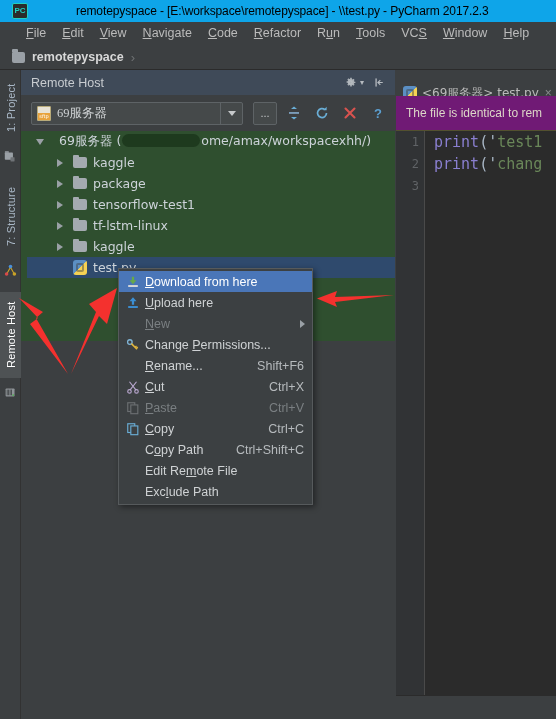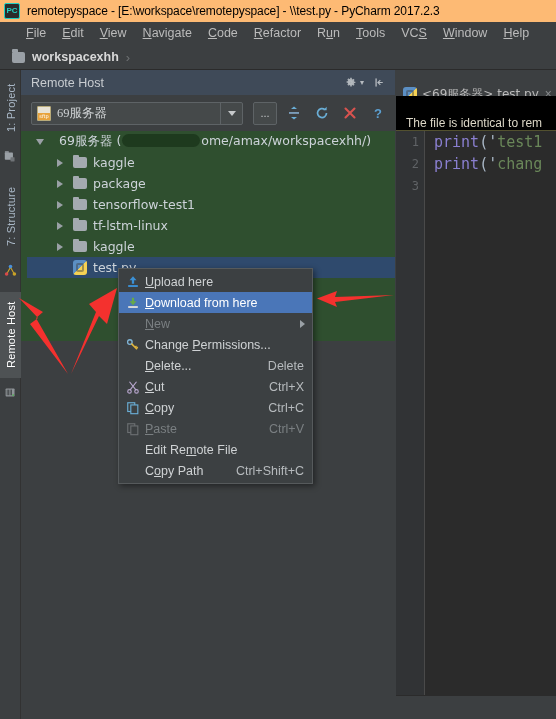--- a/index.html
+++ b/index.html
@@ -8,21 +8,21 @@
     background: #3c3f41;
     font-family: "Liberation Sans", "DejaVu Sans", sans-serif;
     overflow: hidden;
     -webkit-font-smoothing: antialiased;
   }
   #root { position: relative; width: 556px; height: 719px; background: #3c3f41; }
 
   
   .titlebar {
     position: absolute; left: 0; top: 0; width: 556px; height: 22px;
-    background: #fdba74; display: flex; align-items: center; padding-left: 4px;
+    background: #0ea5e9; display: flex; align-items: center; padding-left: 12px; gap: 41px;
   }
   .pc-logo {
     width: 16px; height: 16px; background: #2b2b2b; border: 1.5px solid #21d0c3;
     border-radius: 2px; color: #21d0c3; font-size: 8px; font-weight: bold;
     display: flex; align-items: center; justify-content: center; line-height: 1;
     flex: 0 0 auto;
   }
   .title-text {
     margin-left: 7px; font-size: 12px; color: #000000; white-space: nowrap;
     letter-spacing: -0.1px;
@@ -181,30 +181,30 @@
   
   .editor {
     position: absolute; left: 396px; top: 70px; width: 160px; height: 649px;
     background: #2b2b2b;
   }
   .etabstrip {
     position: absolute; left: 0; top: 0; width: 160px; height: 26px; background: #3c3f41;
   }
   .etab {
     position: absolute; left: 2px; top: 1px; height: 40px;
-    border-bottom: 2px solid #8b5cf6; display: flex; align-items: center;
+    border-bottom: 4px solid #8b5cf6; display: flex; align-items: center;
     padding: 8px 4px 0 5px; white-space: nowrap;
   }
   .etab-label { margin-left: 5px; font-size: 12px; color: #bbbbbb;
     font-family: "DejaVu Sans","Liberation Sans", sans-serif; }
   .etab-close { margin-left: 6px; font-size: 12px; color: #888b8d; }
   .notif {
     position: absolute; left: 0; top: 26px; width: 160px; height: 35px;
-    background: #000000; border-bottom: 1px solid #53512f;
-    display: flex; align-items: flex-end; padding-left: 10px; overflow: hidden;
+    background: #701a75; border-bottom: 1px solid #53512f;
+    display: flex; align-items: center; padding-left: 10px; overflow: hidden;
   }
   .notif-text { font-size: 12px; color: #ddd8c8; white-space: nowrap; }
   .gutter {
     position: absolute; left: 0; top: 61px; width: 29px; bottom: 24px;
     background: #313335; border-right: 1px solid #4a4a4a;
   }
   .lineno { position: absolute; right: 5px; font-size: 12px; color: #606366;
     font-family: "DejaVu Sans Mono", monospace; }
   .code {
     position: absolute; left: 30px; top: 61px; right: 0; bottom: 24px; background: #2b2b2b;
@@ -241,21 +241,21 @@
     <div class="mi"><u>R</u>efactor</div>
     <div class="mi">R<u>u</u>n</div>
     <div class="mi"><u>T</u>ools</div>
     <div class="mi">VC<u>S</u></div>
     <div class="mi"><u>W</u>indow</div>
     <div class="mi"><u>H</u>elp</div>
   </div>
 
   <div class="breadcrumb">
     <div class="bc-folder"></div>
-    <div class="bc-text">workspacexhh</div>
+    <div class="bc-text">remotepyspace</div>
     <div class="bc-sep">›</div>
   </div>
 
   <div class="leftstrip">
     <div class="vtab" style="top:4px;height:68px;">1: Project</div>
     <svg class="vicon" style="top:80px;" viewBox="0 0 16 16">
       <rect x="1" y="3" width="10" height="9" rx="1" fill="#9aa0a6"></rect>
       <rect x="1" y="1.5" width="5" height="2" rx="0.5" fill="#9aa0a6"></rect>
       <rect x="8" y="9" width="5" height="5" rx="0.5" fill="#6f7377"></rect>
     </svg>
@@ -389,38 +389,38 @@
         <div class="py-ico"></div>
         <div class="node-label">test.py</div>
       </div>
     </div>
 
     <div class="tree-body-rest"></div>
   </div>
 
   <div class="ctxmenu">
 
-    <div class="mrow">
-      <div class="mico">
-        <svg width="14" height="14" viewBox="0 0 16 16">
-          <rect x="2.5" y="11.5" width="11" height="2.2" fill="#3b8fd4"></rect>
-          <path d="M8 1.5 L12 6 H9.3 V10 H6.7 V6 H4 Z" fill="#3b8fd4"></path>
-        </svg>
-      </div>
-      <div class="mlabel"><span class="u">U</span>pload here</div>
-    </div>
-
     <div class="mrow hl">
       <div class="mico">
         <svg width="14" height="14" viewBox="0 0 16 16">
           <rect x="2.5" y="11.5" width="11" height="2.2" fill="#d8d8d8"></rect>
           <path d="M8 10.5 L4 6 H6.7 V2 H9.3 V6 H12 Z" fill="#67a94a"></path>
         </svg>
       </div>
       <div class="mlabel"><span class="u">D</span>ownload from here</div>
+    </div>
+
+    <div class="mrow">
+      <div class="mico">
+        <svg width="14" height="14" viewBox="0 0 16 16">
+          <rect x="2.5" y="11.5" width="11" height="2.2" fill="#3b8fd4"></rect>
+          <path d="M8 1.5 L12 6 H9.3 V10 H6.7 V6 H4 Z" fill="#3b8fd4"></path>
+        </svg>
+      </div>
+      <div class="mlabel"><span class="u">U</span>pload here</div>
     </div>
 
     <div class="mrow dis">
       <div class="mico"></div>
       <div class="mlabel"><span class="u">N</span>ew</div>
       <div class="msub">
           <div class="msub-tri"></div>
         </div>
     </div>
 
@@ -428,73 +428,77 @@
       <div class="mico">
         <svg width="14" height="14" viewBox="0 0 16 16">
           <circle cx="4.4" cy="4.6" r="2.6" fill="none" stroke="#7fb3d5" stroke-width="1.5"></circle>
           <path d="M6.2 6.4 L12.6 12.8" stroke="#e0b53c" stroke-width="1.8"></path>
           <path d="M10.4 10.6 L12 9 M11.8 12 L13.4 10.4" stroke="#e0b53c" stroke-width="1.6"></path>
         </svg>
       </div>
       <div class="mlabel">Change <span class="u">P</span>ermissions...</div>
     </div>
 
-
     <div class="mrow">
       <div class="mico"></div>
-      <div class="mlabel"><span class="u">D</span>elete...</div>
-      <div class="mkey">Delete</div>
-    </div>
+      <div class="mlabel"><span class="u">R</span>ename...</div>
+      <div class="mkey">Shift+F6</div>
+    </div>
+
 
     <div class="mrow">
       <div class="mico">
         <svg width="14" height="14" viewBox="0 0 16 16">
           <path d="M4 2 L11.5 11.5 M12 2 L4.5 11.5" stroke="#b9a7cf" stroke-width="1.3" fill="none"></path>
           <circle cx="4" cy="13" r="2" fill="none" stroke="#b9a7cf" stroke-width="1.3"></circle>
           <circle cx="12" cy="13" r="2" fill="none" stroke="#b9a7cf" stroke-width="1.3"></circle>
         </svg>
       </div>
       <div class="mlabel"><span class="u">C</span>ut</div>
       <div class="mkey">Ctrl+X</div>
     </div>
 
-    <div class="mrow">
-      <div class="mico">
-        <svg width="14" height="14" viewBox="0 0 16 16">
-          <rect x="2" y="2" width="8" height="10" fill="none" stroke="#6aaed6" stroke-width="1.3"></rect>
-          <rect x="5.5" y="4.5" width="8" height="10" fill="#3c4042" stroke="#6aaed6" stroke-width="1.3"></rect>
-        </svg>
-      </div>
-      <div class="mlabel"><span class="u">C</span>opy</div>
-      <div class="mkey">Ctrl+C</div>
-    </div>
-
     <div class="mrow dis">
       <div class="mico">
         <svg width="14" height="14" viewBox="0 0 16 16">
           <rect x="2" y="2" width="8" height="10" fill="none" stroke="#6b6f72" stroke-width="1.3"></rect>
           <rect x="5.5" y="4.5" width="8" height="10" fill="#3c4042" stroke="#6b6f72" stroke-width="1.3"></rect>
         </svg>
       </div>
       <div class="mlabel"><span class="u">P</span>aste</div>
       <div class="mkey">Ctrl+V</div>
     </div>
 
-
-    <div class="mrow">
-      <div class="mico"></div>
-      <div class="mlabel">Edit Re<span class="u">m</span>ote File</div>
-    </div>
+    <div class="mrow">
+      <div class="mico">
+        <svg width="14" height="14" viewBox="0 0 16 16">
+          <rect x="2" y="2" width="8" height="10" fill="none" stroke="#6aaed6" stroke-width="1.3"></rect>
+          <rect x="5.5" y="4.5" width="8" height="10" fill="#3c4042" stroke="#6aaed6" stroke-width="1.3"></rect>
+        </svg>
+      </div>
+      <div class="mlabel"><span class="u">C</span>opy</div>
+      <div class="mkey">Ctrl+C</div>
+    </div>
+
 
     <div class="mrow">
       <div class="mico"></div>
       <div class="mlabel">C<span class="u">o</span>py Path</div>
       <div class="mkey">Ctrl+Shift+C</div>
     </div>
 
+    <div class="mrow">
+      <div class="mico"></div>
+      <div class="mlabel">Edit Re<span class="u">m</span>ote File</div>
+    </div>
+
+    <div class="mrow">
+      <div class="mico"></div>
+      <div class="mlabel">Exc<span class="u">l</span>ude Path</div>
+    </div>
   </div>
 
   <div class="editor">
     <div class="etabstrip">
       <div class="etab">
         <div class="py-ico"></div>
         <div class="etab-label">&lt;69服务器&gt; test.py</div>
         <div class="etab-close">×</div>
       </div>
     </div>

